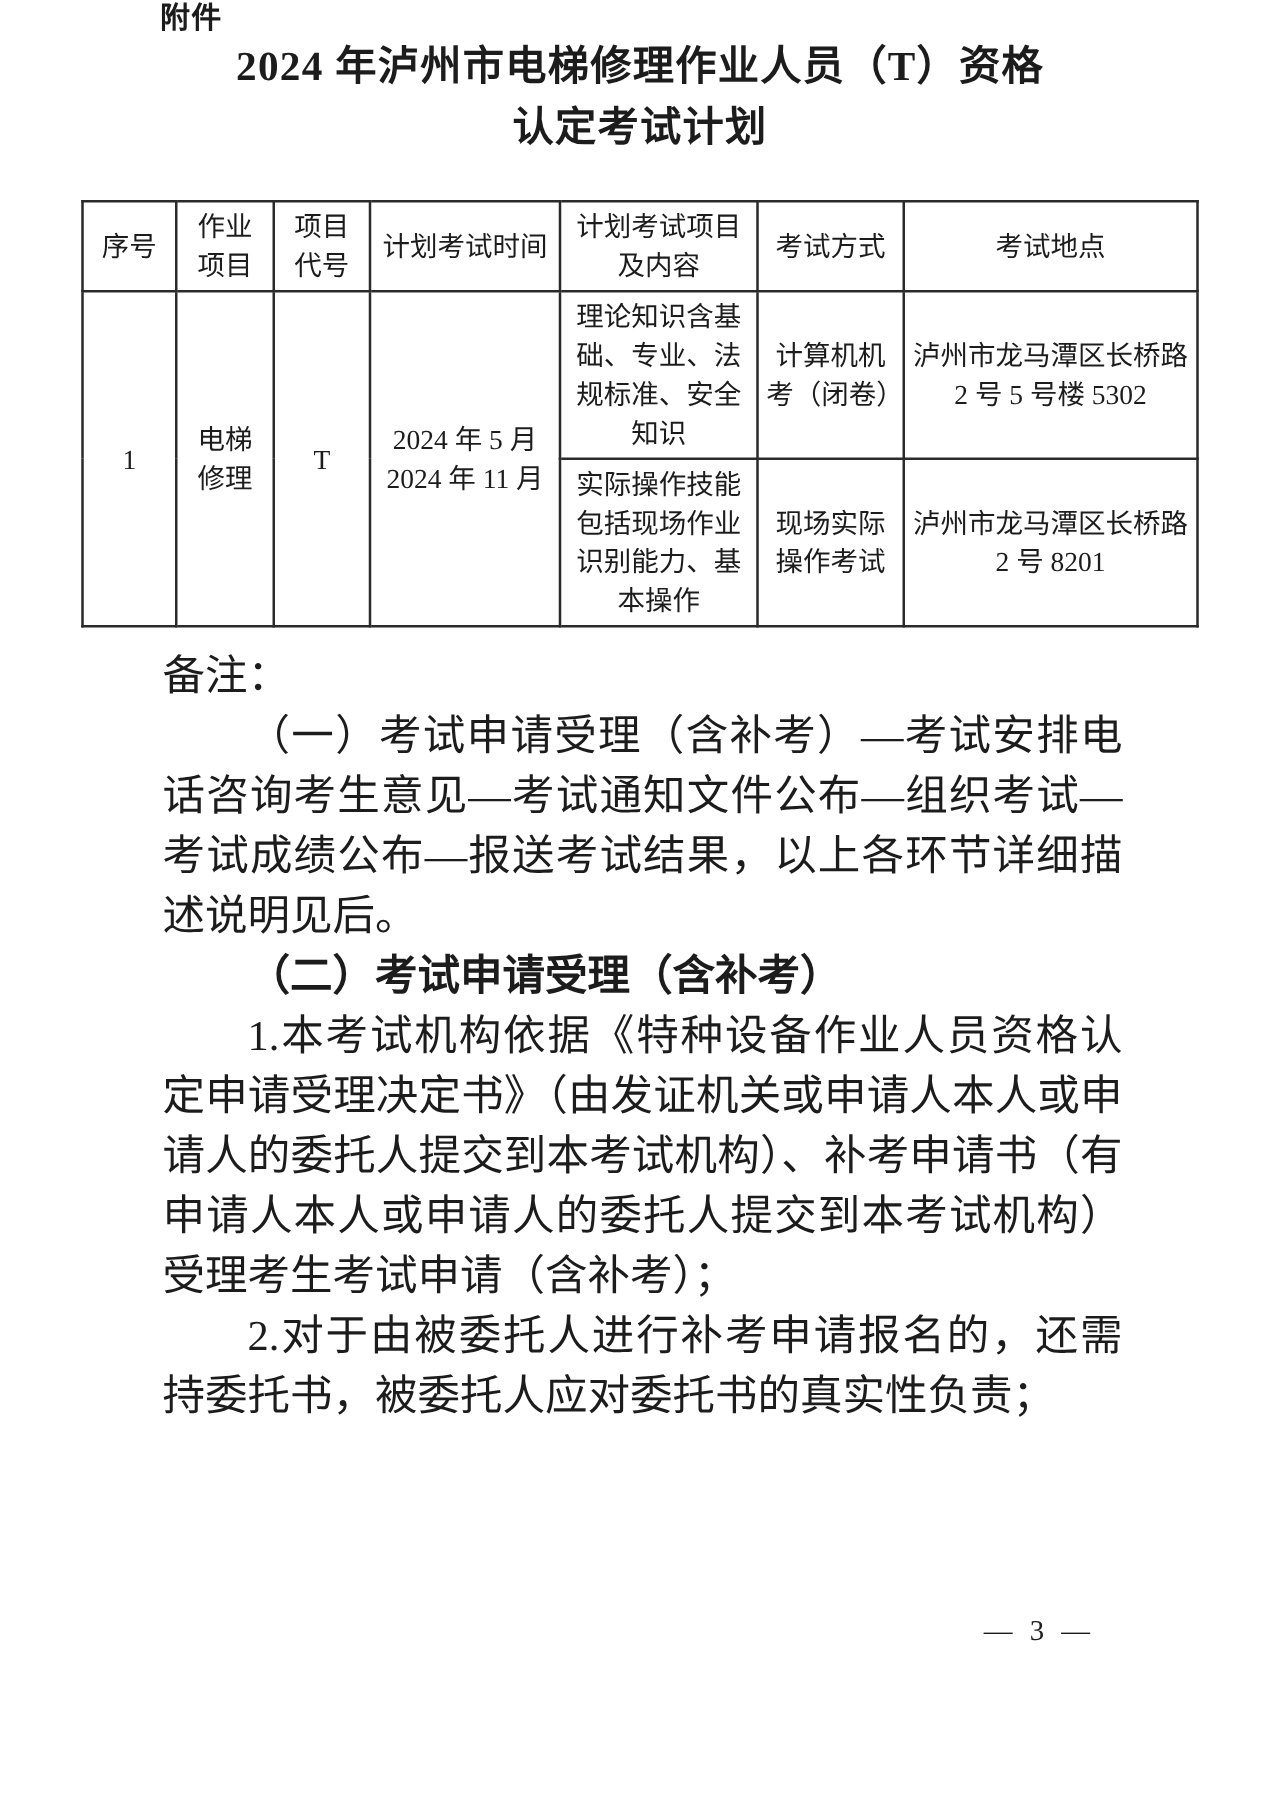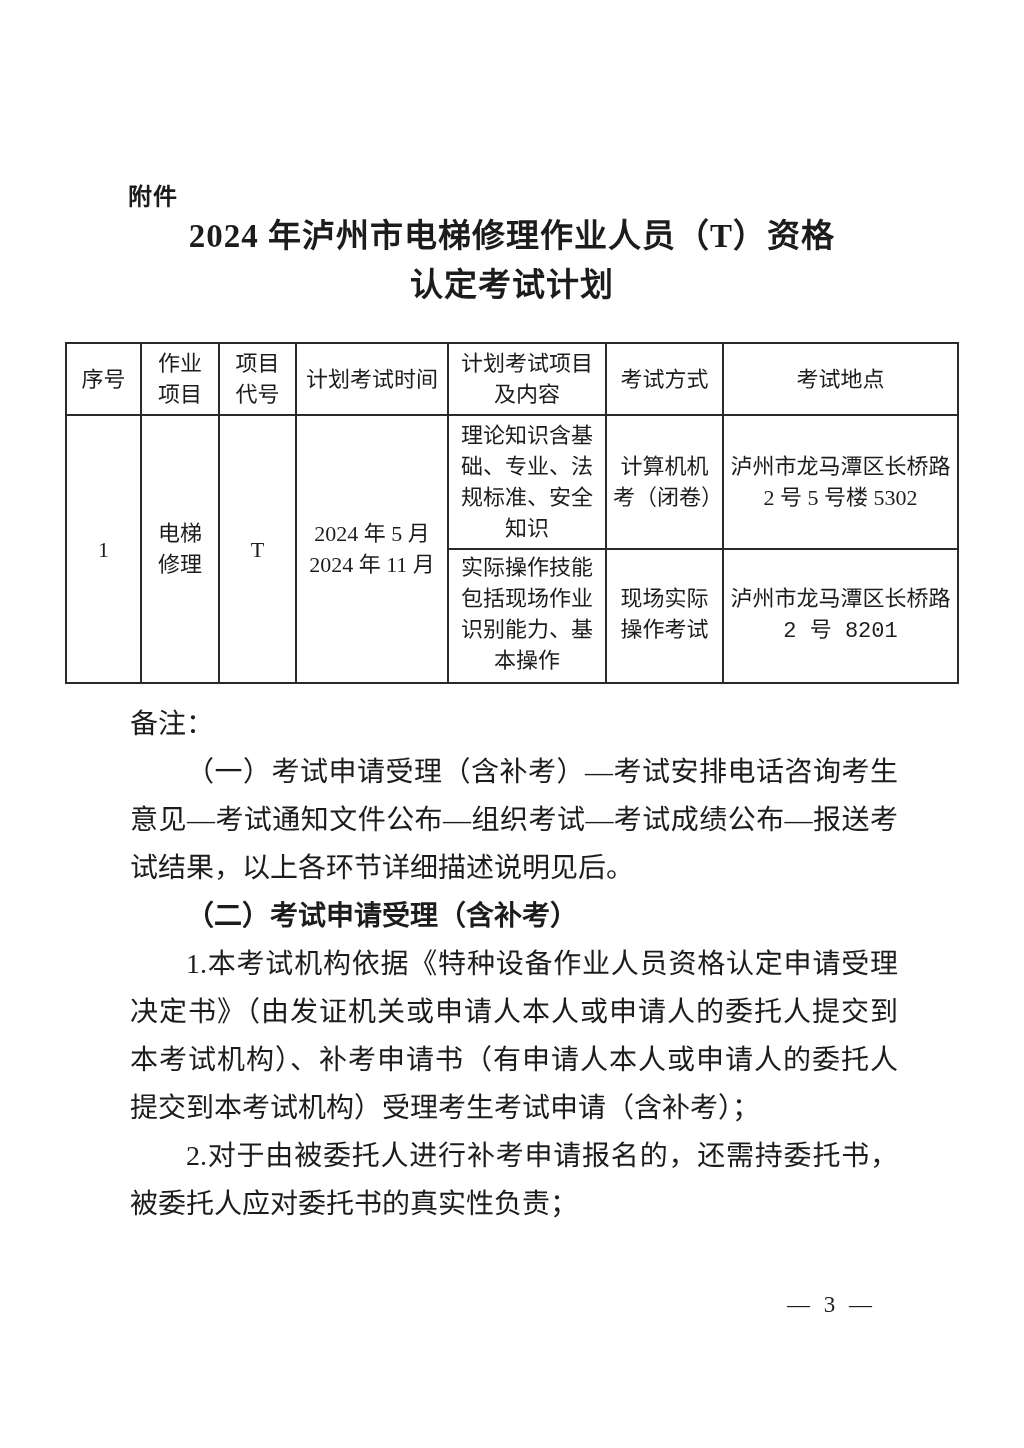--- a/index.html
+++ b/index.html
@@ -9,21 +9,20 @@
     height: 1448px;
     background: #ffffff;
     color: #1c1c1c;
     font-family: "Liberation Serif", serif;
     overflow: hidden;
   }
   .page {
     position: relative;
     width: 1024px;
     height: 1448px;
-    padding-top: 182px;
   }
   .attachment-label {
     margin-left: 128px;
     font-family: "Liberation Sans", sans-serif;
     font-weight: 600;
     font-size: 24px;
     line-height: 30px;
     letter-spacing: 1px;
   }
   .doc-title {
@@ -45,29 +44,29 @@
     border: 2px solid #2a2a2a;
     font-weight: normal;
     font-size: 22px;
     line-height: 31px;
     text-align: center;
     vertical-align: middle;
     padding: 4px 6px;
   }
   .plan-table th { height: 64px; }
   .plan-table .subrow-1 { height: 125px; }
-  .plan-table .subrow-2 { height: 124px; font-family: Liberation Mono, monospace; }
+  .plan-table .subrow-2 { height: 124px; }
   .cell-justify {
     text-align: justify;
     text-align-last: center;
   }
   
   .notes {
     margin: 16px 126px 0 130px; 
-    font-size: 28px;
+    font-size: 34px;
   }
   .notes p {
     margin: 0;
     line-height: 48px;
     text-align: justify;
   }
   .note-label { text-indent: 0; }
   .section-heading {
     text-indent: 2em;
     font-family: "Liberation Sans", sans-serif;

